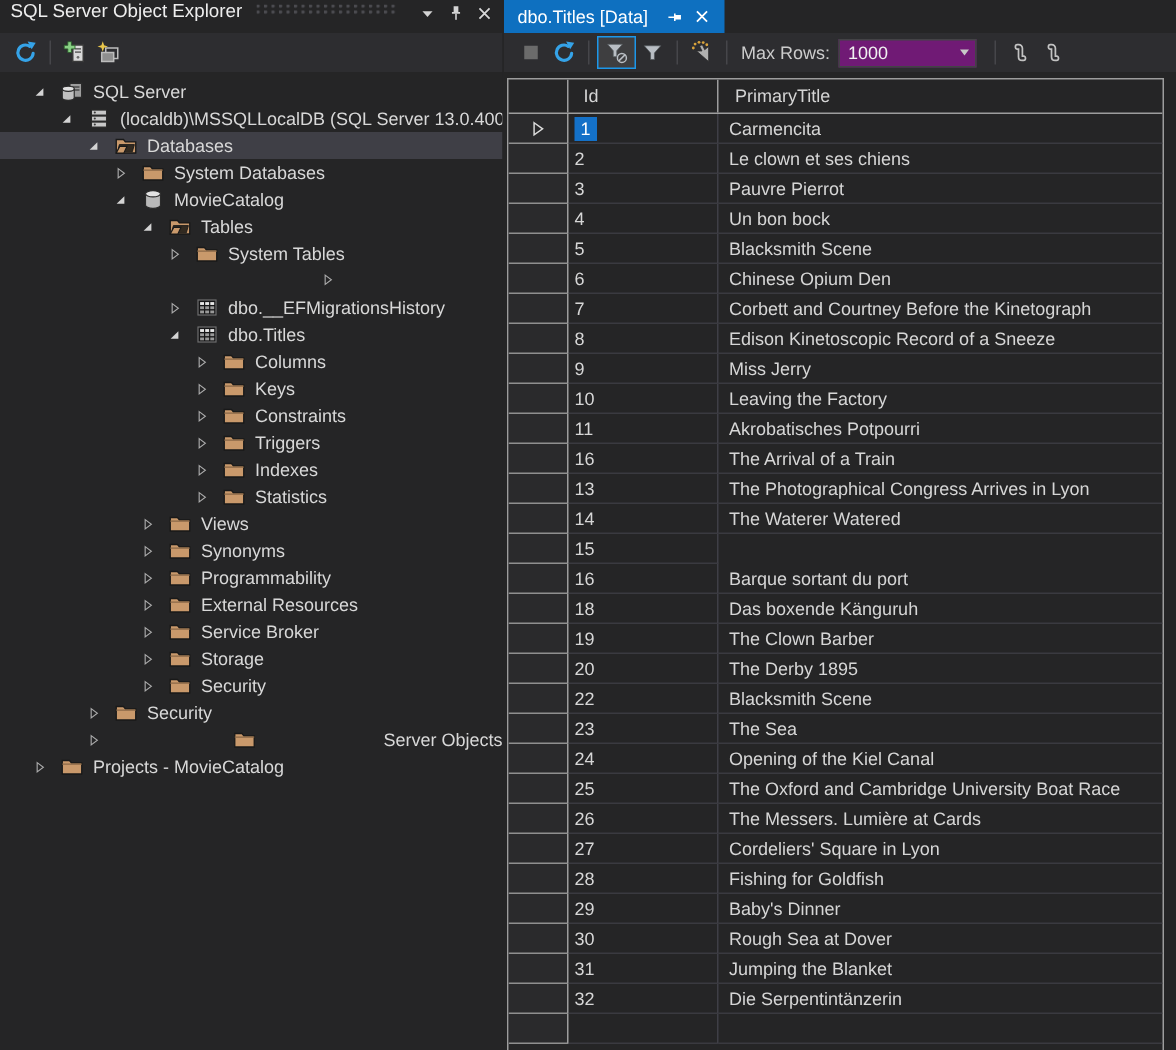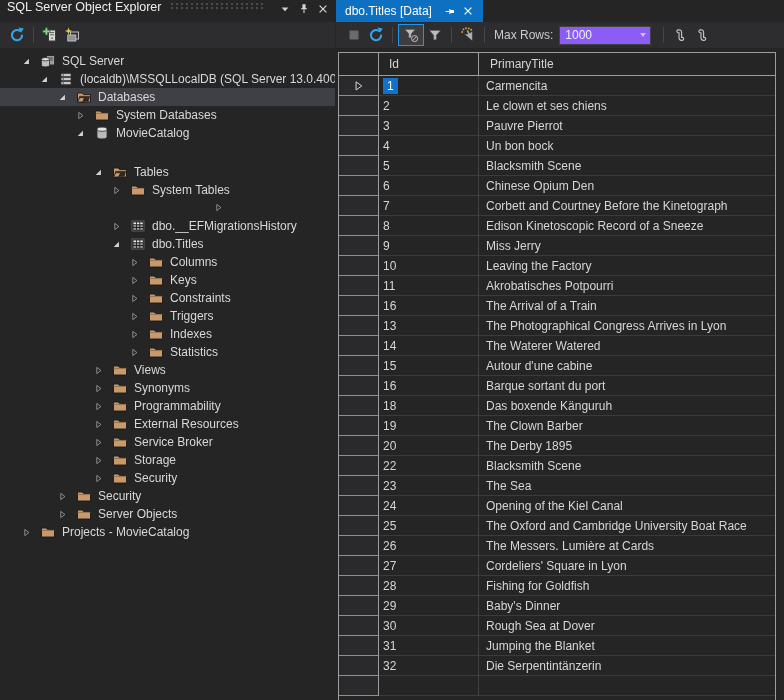--- a/index.html
+++ b/index.html
@@ -34,21 +34,21 @@
   
   .right-panel { position:absolute; left:336px; top:0; width:448px; height:700px; }
   .tab-strip { height:22px; display:flex; background:#252526; }
   .tab { background:#0E70C0; color:#FFFFFF; display:flex; align-items:center; height:22px; padding:0 7px 0 9px; }
   .tab-label { margin-right:8px; white-space:nowrap; }
   .tab-btn { width:16px; height:16px; display:flex; align-items:center; justify-content:center; margin-left:2px; }
 
   .doc-toolbar { height:26px; background:#2D2D30; display:flex; align-items:center; padding-left:7px; }
   .sel-box { width:26px; height:22px; border:1px solid #1C97EA; background:#3E3E40; display:flex; align-items:center; justify-content:center; }
   .maxrows-label { color:#CCCCCC; margin:0 6px 0 4px; white-space:nowrap; }
-  .combo { width:92px; height:19px; background:#8b5cf6; border:1px solid #434346; display:flex; align-items:center;gap:16px; }
+  .combo { width:92px; height:19px; background:#701a75; border:1px solid #434346; display:flex; align-items:center;gap:16px; }
   .combo-value { flex:1; padding-left:5px; color:#F1F1F1; }
   .combo-arrow { width:15px; display:flex; align-items:center; justify-content:center; }
   .tri-down { width:0; height:0; border-left:3.5px solid transparent; border-right:3.5px solid transparent; border-top:4px solid #C8C8C8; }
 
   
   .grid { position:absolute; left:2px; top:52px; width:438px; height:648px;
           border:1px solid #9D9D9D; border-bottom:none; background:#252526; overflow:hidden; }
   .g-header { display:flex; height:23px; border-bottom:1px solid #9D9D9D; color:#D4D4D4; }
   .gh-rowhdr { width:40px; border-right:1px solid #9D9D9D; }
   .gh-id { width:100px; border-right:1px solid #9D9D9D; padding-left:10px; display:flex; align-items:center; }
@@ -185,21 +185,21 @@
           </svg>
         </span>
         <span class="tree-icon">
           <svg width="16" height="16" viewBox="0 0 16 16">
             <path d="M3 4.2 v7.6 a5 2.1 0 0 0 10 0 V4.2" fill="#B9B9B9" stroke="#2B2B2B" stroke-width="0.8"></path>
             <ellipse cx="8" cy="4.2" rx="5" ry="2.1" fill="#E2E2E2" stroke="#2B2B2B" stroke-width="0.8"></ellipse>
           </svg>
         </span>
         <span class="tree-label">MovieCatalog</span>
       </div>
-      <div class="tree-row" style="padding-left: 92px; margin-top: 21px;">
+      <div class="tree-row" style="padding-left: 92px;">
         <span class="expander">
           <svg width="11" height="11" viewBox="0 0 16 16">
             <polygon points="11.5,4 11.5,11.5 4,11.5" fill="#D4D4D4"></polygon>
           </svg>
         </span>
         <span class="tree-icon">
           <svg width="16" height="16" viewBox="0 0 16 16">
             <path d="M1.5 4 L6.3 4 L7.6 5.6 L14.5 5.6 L14.5 13 L1.5 13 Z" fill="#C9996B" stroke="#191919" stroke-width="0.9"></path>
             <path d="M3.6 7.4 L13.6 7.4 L12.2 12.2 L2.4 12.2 Z" fill="#322A20" stroke="#191919" stroke-width="0.6"></path>
             <path d="M1.5 13 L3.8 8.6 L8.6 8.6 L6.6 13 Z" fill="#C9996B" stroke="#191919" stroke-width="0.8"></path>
@@ -468,21 +468,21 @@
           </svg>
         </span>
         <span class="tree-icon">
           <svg width="16" height="16" viewBox="0 0 16 16">
             <path d="M1.5 4 L6.3 4 L7.6 5.6 L14.5 5.6 L14.5 13 L1.5 13 Z" fill="#C9996B" stroke="#191919" stroke-width="0.9"></path>
             <path d="M1.5 6.4 h13" stroke="#8A6847" stroke-width="0.8"></path>
           </svg>
         </span>
         <span class="tree-label">Security</span>
       </div>
-      <div class="tree-row" style="padding-left: 56px;">
+      <div class="tree-row" style="padding-left: 56px; justify-content: space-between;">
         <span class="expander">
           <svg width="11" height="11" viewBox="0 0 16 16">
             <polygon points="5.5,3.5 11.5,8 5.5,12.5" fill="none" stroke="#ABABAB" stroke-width="1.1"></polygon>
           </svg>
         </span>
         <span class="tree-icon">
           <svg width="16" height="16" viewBox="0 0 16 16">
             <path d="M1.5 4 L6.3 4 L7.6 5.6 L14.5 5.6 L14.5 13 L1.5 13 Z" fill="#C9996B" stroke="#191919" stroke-width="0.9"></path>
             <path d="M1.5 6.4 h13" stroke="#8A6847" stroke-width="0.8"></path>
           </svg>
@@ -662,21 +662,20 @@
           <div class="gc-title">The Photographical Congress Arrives in Lyon</div>
         </div>
         <div class="g-row">
           <div class="gc-rowhdr"></div>
           <div class="gc-id">14</div>
           <div class="gc-title">The Waterer Watered</div>
         </div>
         <div class="g-row">
           <div class="gc-rowhdr"></div>
           <div class="gc-id">15</div>
-          <div class="gc-title">Autour d'une cabine</div>
         </div>
         <div class="g-row">
           <div class="gc-rowhdr"></div>
           <div class="gc-id">16</div>
           <div class="gc-title">Barque sortant du port</div>
         </div>
         <div class="g-row">
           <div class="gc-rowhdr"></div>
           <div class="gc-id">18</div>
           <div class="gc-title">Das boxende Känguruh</div>

